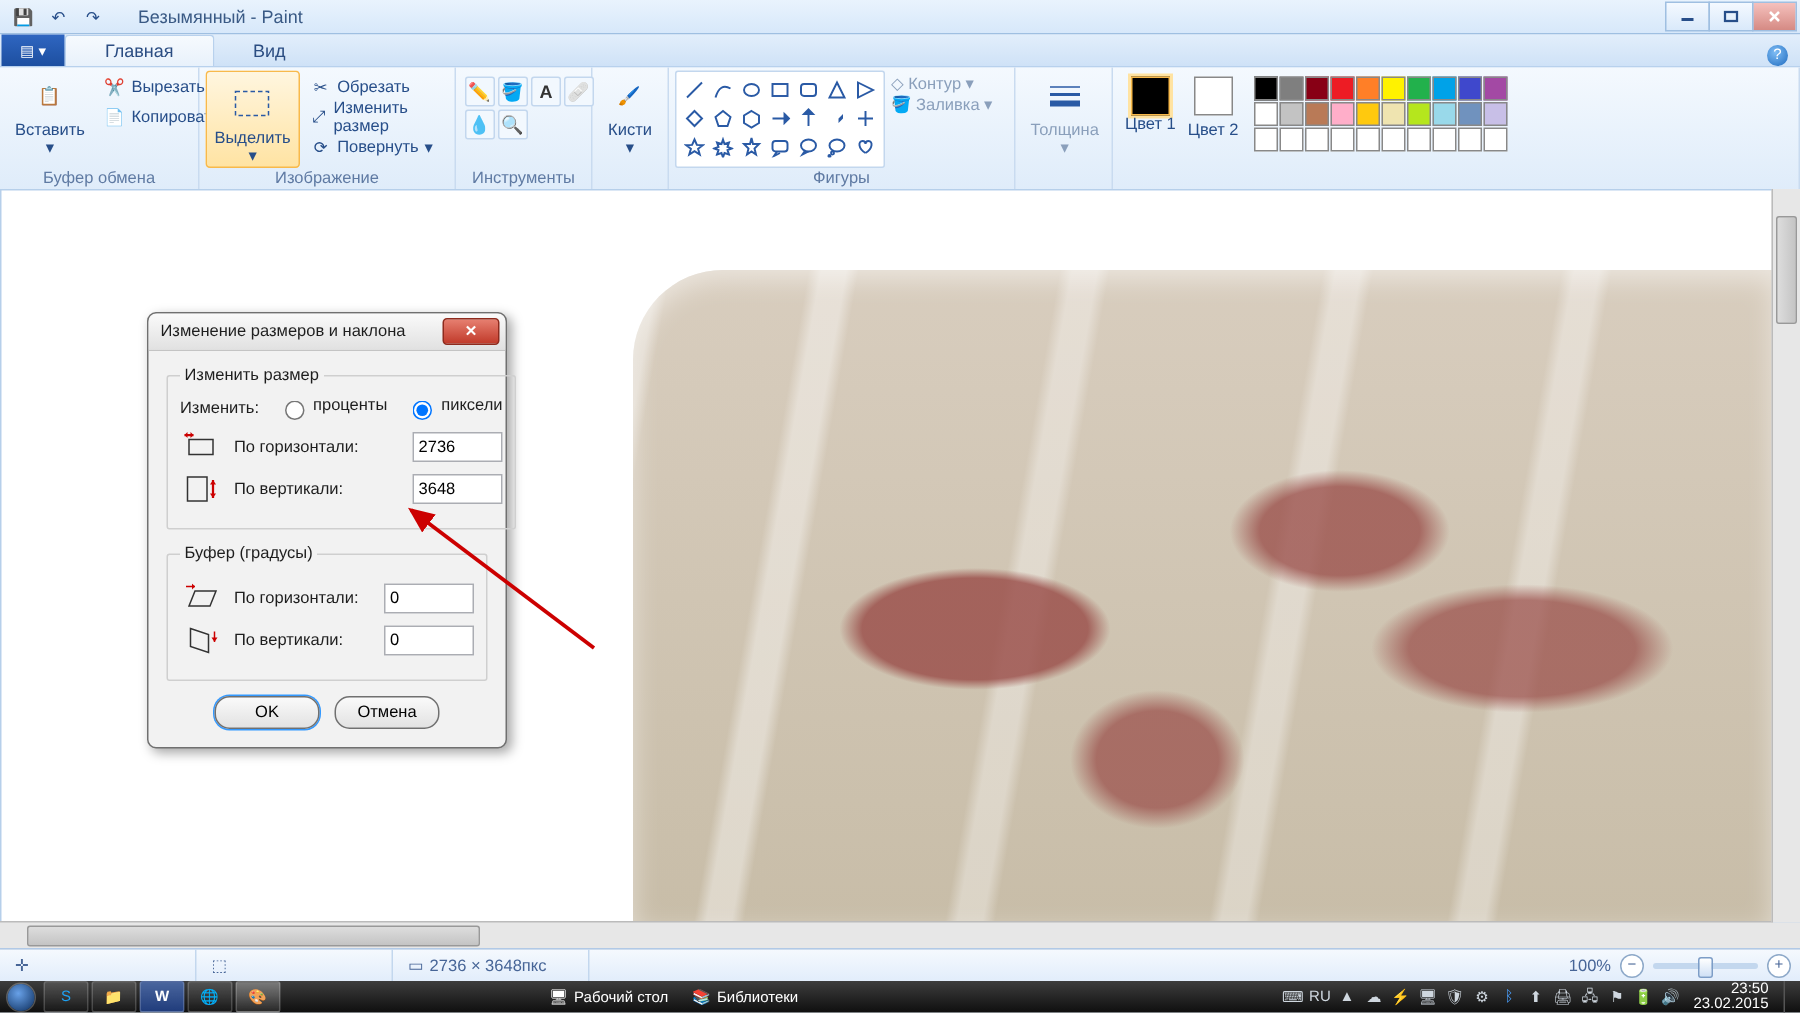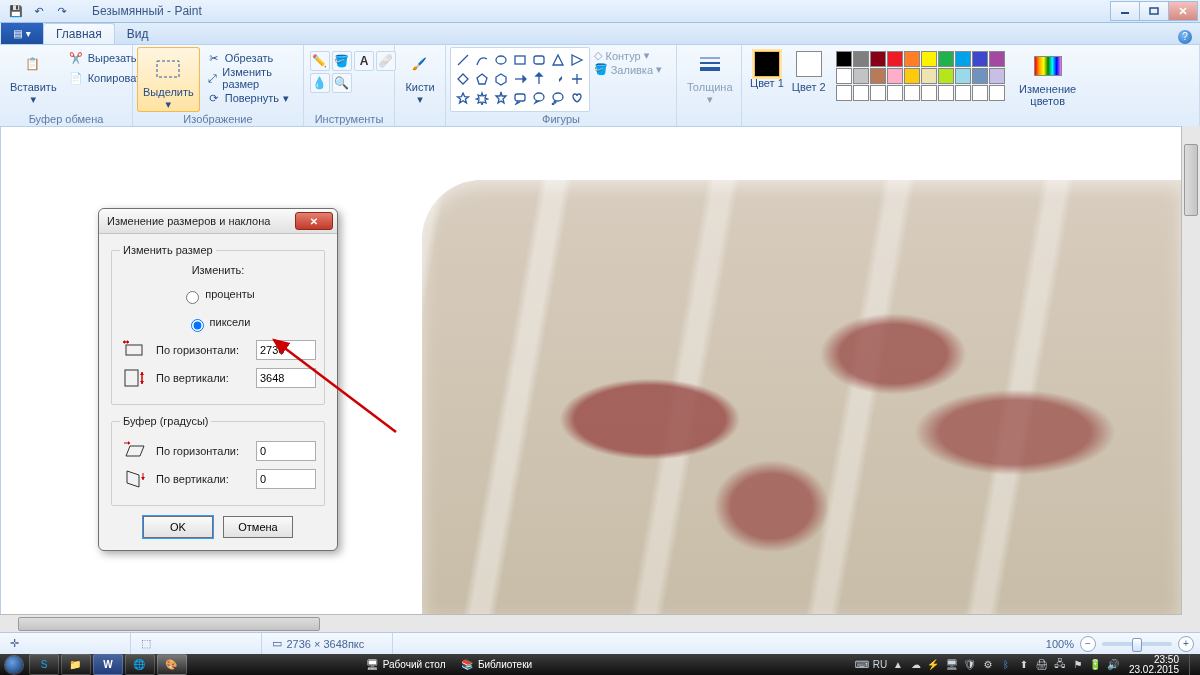--- a/index.html
+++ b/index.html
@@ -9,21 +9,21 @@
   .qat-btn{width:18px;height:18px;border:1px solid transparent;border-radius:2px;display:flex;align-items:center;justify-content:center;font-size:11px;color:#274e89;}
   .titlebar .title{flex:1;text-align:left;padding-left:20px;color:#3a5a85;}
   .winbtns{display:flex;margin-right:2px;}
   .winbtn{width:28px;height:18px;border:1px solid #9fbfe1;margin-left:-1px;background:linear-gradient(#f4f9ff,#d9e9fa);display:flex;align-items:center;justify-content:center;}
   .winbtn.close{background:linear-gradient(#f5c1bd,#d58a84);color:#fff;}
   .winbtn svg{width:12px;height:10px;}
   
   .tabsrow{height:21px;background:linear-gradient(#e2eefb,#cfe2f7);display:flex;align-items:flex-end;border-bottom:1px solid #b8d1ed;}
   .filebtn{width:42px;height:21px;background:linear-gradient(#2f66c1,#1d4fa0);color:#fff;display:flex;align-items:center;justify-content:center;font-size:10px;margin-left:1px;}
   .filebtn .arrow{margin-left:3px;}
-  .tab{height:20px;padding:0 12px;line-height:20px;color:#2b4d82;margin-top:10px;}
+  .tab{height:20px;padding:0 26px;line-height:20px;color:#2b4d82;margin-top:10px;}
   .tab.active{background:linear-gradient(#f6fafe,#e8f1fb);border:1px solid #b8d1ed;border-bottom:none;border-top-left-radius:3px;border-top-right-radius:3px;}
   .helpicon{margin-left:auto;margin-right:8px;width:14px;height:14px;border-radius:50%;background:radial-gradient(circle at 40% 35%,#7fbdf5,#1f6bbf);color:#fff;font-size:10px;line-height:14px;text-align:center;}
   
   .ribbon{height:82px;background:linear-gradient(#f4f9fe,#dfecfa);border-bottom:1px solid #b1c9e6;display:flex;}
   .group{border-right:1px solid #c9dbf0;display:flex;flex-direction:column;padding:2px 4px 0;}
   .group .content{flex:1;display:flex;}
   .group .label{font-size:11px;color:#5f7aa3;text-align:center;height:15px;line-height:15px;}
   .bigbtn{display:flex;flex-direction:column;align-items:center;justify-content:flex-start;padding:2px 6px;border-radius:3px;}
   .bigbtn .ico{width:30px;height:30px;display:flex;align-items:center;justify-content:center;}
   .bigbtn .lbl{font-size:11px;line-height:12px;text-align:center;color:#274e89;margin-top:2px;}
@@ -62,24 +62,24 @@
   .dlg{position:absolute;left:97px;top:81px;width:238px;background:#f2f2f2;border:1px solid #707070;border-radius:6px;box-shadow:3px 3px 8px rgba(0,0,0,.35);}
   .dlg .dtitle{height:24px;background:linear-gradient(#fafafa,#e1e1e1);border-bottom:1px solid #c4c4c4;border-radius:6px 6px 0 0;display:flex;align-items:center;padding:0 4px 0 8px;font-size:11px;}
   .dlg .dclose{margin-left:auto;width:36px;height:16px;border-radius:3px;background:linear-gradient(#e67f70,#c13a2a);border:1px solid #8e2a1d;color:#fff;display:flex;align-items:center;justify-content:center;font-size:10px;font-weight:bold;}
   .dlg .dbody{padding:10px 12px 12px;}
   .dlg fieldset{border:1px solid #cfcfcf;border-radius:2px;margin:0 0 10px;padding:8px 8px 10px;}
   .dlg legend{font-size:11px;padding:0 3px;}
   .drow{display:flex;align-items:center;margin:4px 0;}
   .dicn{width:28px;height:24px;margin-right:8px;display:flex;align-items:center;justify-content:center;}
   .dlbl{flex:1;font-size:11px;line-height:12px;}
   .dinput{width:52px;height:18px;border:1px solid #abadb3;padding:0 3px;font-size:11px;}
-  .dbtn{width:70px;height:22px;border:1px solid #707070;background:linear-gradient(#fafafa,#e2e2e2);border-radius:0;font-size:11px;}
+  .dbtn{width:70px;height:22px;border:1px solid #707070;background:linear-gradient(#fafafa,#e2e2e2);border-radius:10px;font-size:11px;}
   .dbtn.default{box-shadow:0 0 0 1px #3399ff;}
   .dbuttons{display:flex;justify-content:center;gap:10px;margin-top:4px;}
-  .radiorow{display:flex;align-items:center;gap:12px;font-size:11px;margin-bottom:6px;flex-direction:column;}
+  .radiorow{display:flex;align-items:center;gap:12px;font-size:11px;margin-bottom:6px;}
   .radiorow .r{display:flex;gap:3px;}
   .checkrow{display:flex;align-items:center;gap:5px;font-size:11px;margin-top:6px;}
   
   .arrowline{position:absolute;pointer-events:none;}
   
   .statusbar{position:absolute;left:0;right:0;bottom:21px;height:21px;background:linear-gradient(#f5f9fe,#e2edfb);border-top:1px solid #b1c9e6;display:flex;align-items:center;font-size:11px;color:#476597;}
   .statusbar .seg{padding:0 10px;border-right:1px solid #c3d7ee;height:100%;display:flex;align-items:center;gap:4px;min-width:110px;}
   .zoomctl{margin-left:auto;display:flex;align-items:center;gap:6px;padding-right:6px;}
   .zoombtn{width:14px;height:14px;border:1px solid #8ea9c9;border-radius:50%;display:flex;align-items:center;justify-content:center;background:#fff;font-size:10px;line-height:1;}
   .zslider{width:70px;height:4px;background:#c3d7ee;position:relative;border-radius:2px;}
@@ -394,26 +394,20 @@
           <div style="background: rgb(255, 255, 255);"></div>
           <div style="background: rgb(255, 255, 255);"></div>
           <div style="background: rgb(255, 255, 255);"></div>
           <div style="background: rgb(255, 255, 255);"></div>
           <div style="background: rgb(255, 255, 255);"></div>
           <div style="background: rgb(255, 255, 255);"></div>
           <div style="background: rgb(255, 255, 255);"></div>
           <div style="background: rgb(255, 255, 255);"></div>
           <div style="background: rgb(255, 255, 255);"></div>
         </div>
-      <div class="bigbtn" style="padding:0 6px;margin-left:6px">
-        <div class="ico">
-            <div style="width:26px;height:18px;background:linear-gradient(90deg,red,orange,yellow,green,cyan,blue,violet);border:1px solid #888"></div>
-          </div>
-        <div class="lbl" style="width:62px">Изменение цветов</div>
-      </div>
     </div>
   </div>
 </div>
 
 <div class="workarea">
   <div class="canvaswrap">
     <div class="pillow"></div>
 
     <div class="dlg">
       <div class="dtitle">

